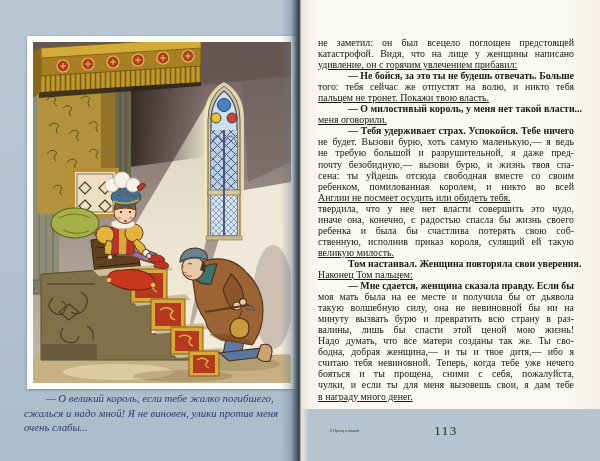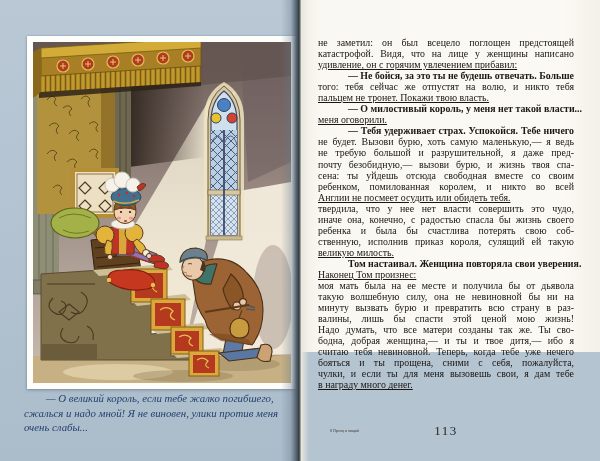--- a/index.html
+++ b/index.html
@@ -16,21 +16,21 @@
     font-style:italic;font-size:10.8px;line-height:14.6px;color:#25426e;}
   .cap-line{white-space:nowrap;}
   .cap-line.indent{padding-left:22px;}
   
   .gutter{position:absolute;left:281px;top:0;width:28px;height:461px;z-index:5;
     background:linear-gradient(90deg,
       rgba(120,140,160,0) 0%, rgba(100,120,140,.35) 35%,
       #55636f 55%, #333d46 64%, #6a6e6b 68%,
       #e9e6dd 72%, rgba(250,248,242,0) 100%);}
   
-  .page-right{position:absolute;left:297px;top:0;width:303px;height:352px;
+  .page-right{position:absolute;left:297px;top:0;width:303px;height:409px;
     background:linear-gradient(90deg,#efece3 0%,#faf8f2 8%,#fbf9f4 88%,#f3f0e8 100%);}
   .textblock{position:absolute;left:21px;top:37px;width:256px;
     font-size:9.9px;line-height:11.05px;color:#191613;}
   .tline{text-align:justify;text-align-last:justify;white-space:nowrap;}
   .tline.end{text-align:left;text-align-last:left;text-decoration:underline;}
   .tline.indent{padding-left:30px;font-weight:bold;}
   .sig{position:absolute;left:33px;top:429px;font-size:7px;color:#45403a;
     transform:scale(.55);transform-origin:left top;white-space:nowrap;}
   .pagenum{position:absolute;left:21px;top:423px;width:256px;text-align:center;
     font-size:13px;letter-spacing:1.5px;color:#2a2620;}
@@ -298,21 +298,22 @@
         <div class="tline">почту безобидную,— вызови бурю, и жизнь твоя спа-</div>
         <div class="tline">сена: ты уйдешь отсюда свободная вместе со своим</div>
         <div class="tline">ребенком, помилованная королем, и никто во всей</div>
         <div class="tline end">Англии не посмеет осудить или обидеть тебя.</div>
         <div class="tline">твердила, что у нее нет власти совершить это чудо,</div>
         <div class="tline">иначе она, конечно, с радостью спасла бы жизнь своего</div>
         <div class="tline">ребенка и была бы счастлива потерять свою соб-</div>
         <div class="tline">ственную, исполнив приказ короля, сулящий ей такую</div>
         <div class="tline end">великую милость.</div>
         <div class="tline indent">Том настаивал. Женщина повторяла свои уверения.</div>
-        <div class="tline end">Наконец Том произнес:</div>
+        <div class="tline end">Наконец Том пальцем:</div>
+        <div class="tline indent">— Мне сдается, женщина сказала правду. Если бы</div>
         <div class="tline">моя мать была на ее месте и получила бы от дьявола</div>
         <div class="tline">такую волшебную силу, она не невиновной бы ни на</div>
         <div class="tline">минуту вызвать бурю и превратить всю страну в раз-</div>
         <div class="tline">валины, лишь бы спасти этой ценой мою жизнь!</div>
         <div class="tline">Надо думать, что все матери созданы так же. Ты сво-</div>
         <div class="tline">бодна, добрая женщина,— и ты и твое дитя,— ибо я</div>
         <div class="tline">считаю тебя невиновной. Теперь, когда тебе уже нечего</div>
         <div class="tline">бояться и ты прощена, сними с себя, пожалуйста,</div>
         <div class="tline">чулки, и если ты для меня вызовешь свои, я дам тебе</div>
         <div class="tline end">в награду много денег.</div>

